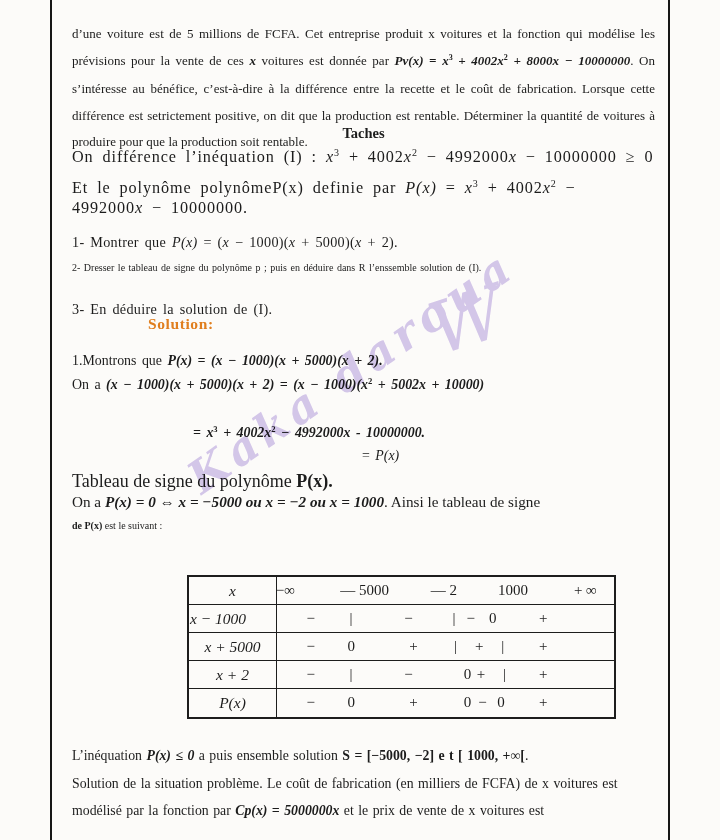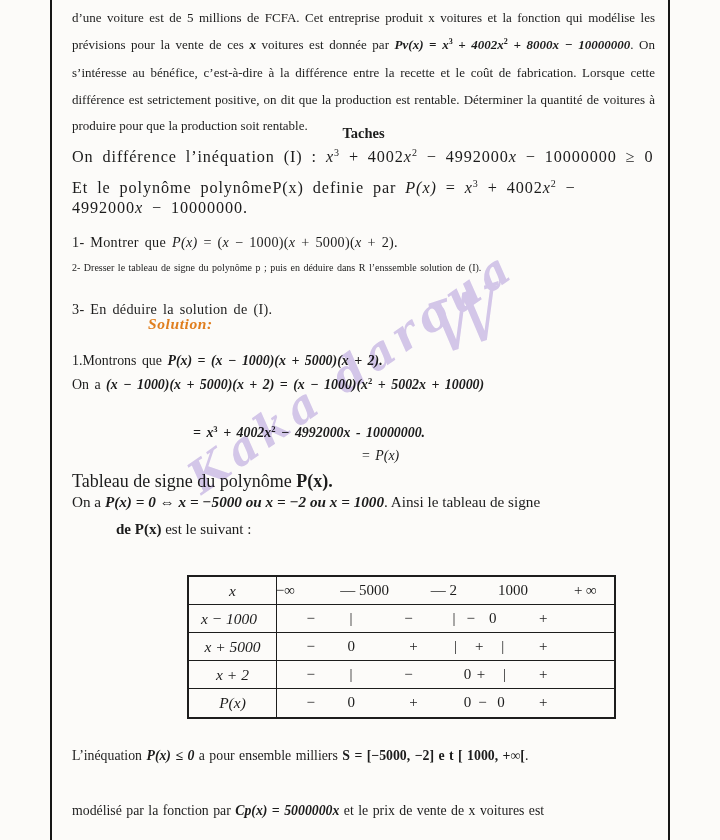--- a/index.html
+++ b/index.html
@@ -13,37 +13,37 @@
   .doc { position:relative; width:720px; height:840px; background:#fcfbf9; }
   .vline { position:absolute; top:0; bottom:0; width:2px; background:#161616; }
   .vline.l { left:50px; }
   .vline.r { left:668px; }
 
   .line { position:absolute; left:72px; white-space:nowrap; line-height:1.25; }
 
   
   .intro {
     width:583px; white-space:normal;
-    text-align:justify; font-size:13px; line-height:26.5px;
+    text-align:justify; font-size:13px; line-height:26.5px;margin-top:16px;
   }
 
   .title { width:583px; text-align:center; font-weight:bold; font-size:14.5px; }
 
   .math { font-size:16.2px; letter-spacing:0.9px; word-spacing:4px; }
   .q    { font-size:14.2px; letter-spacing:0.3px; word-spacing:2px; }
   .q.small { font-size:10px; letter-spacing:0; word-spacing:1px; }
 
   .sol-label {
-    left:148px; color:#e07e1e; font-weight:bold; font-style:italic;
+    left:148px; color:#e07e1e; font-weight:bold; 
     font-size:15.5px; letter-spacing:0.6px;
   }
   .step { font-size:13.9px; word-spacing:2px; }
   .t1 { font-size:18px; }
   .t2 { font-size:15.2px;text-align:right; }
-  .t3 { font-size:15px;margin-left:44px; }
+  .t3 { font-size:10px; }
   .foot { font-size:13.8px; word-spacing:1px; }
 
   
   .r-p {}
   .r-b { font-weight:bold; }
   .r-i { font-style:italic; }
   .r-bi { font-weight:bold; font-style:italic; }
   .r-sup, .r-bsup {
     font-size:0.62em; position:relative; top:-0.55em;
   }
@@ -54,21 +54,21 @@
     position:absolute; left:187px; top:575px; width:429px;
     border:2px solid #1d1d1d; background:transparent;
   }
   .st-row { display:flex; height:28px; border-bottom:1.6px solid #1d1d1d; }
   .st-row:last-child { border-bottom:none; }
   .st-label {
     width:88px; border-right:1.6px solid #1d1d1d;
     display:flex; align-items:center; justify-content:center;
     font-style:italic; font-size:15.5px;
   }
-  .st-label.left { justify-content:flex-start; padding-left:12px; }
+  .st-label.left { justify-content:flex-start; padding-left:1px; }
   .st-vals { flex:1; position:relative; }
   .st-mark {
     position:absolute; top:50%; transform:translate(-50%,-54%);
     font-size:15px;
   }
   .st-mark.hdr { font-size:15px; }
 
   
   .wm {
     position:absolute; left:0; top:0; width:720px; height:840px;
@@ -176,15 +176,16 @@
           <span class="st-mark" style="left: 22%;">0</span>
           <span class="st-mark" style="left: 40.5%;">+</span>
           <span class="st-mark" style="left: 56.5%;">0</span>
           <span class="st-mark" style="left: 61%;">−</span>
           <span class="st-mark" style="left: 66.5%;">0</span>
           <span class="st-mark" style="left: 79%;">+</span>
         </div>
       </div>
     </div>
 
-  <div class="line foot" style="top:747px"><span class="r-p">L’inéquation </span><span class="r-bi">P(x) ≤ 0</span><span class="r-p"> a pour ensemble milliers </span><span class="r-b">S = [−5000, −2]  e t  [ 1000, +∞[</span><span class="r-p">.</span></div>
+  <div class="line foot" style="top:747px"><span class="r-p">L’inéquation </span><span class="r-bi">P(x) ≤ 0</span><span class="r-p"> a puis ensemble solution </span><span class="r-b">S = [−5000, −2]  e t  [ 1000, +∞[</span><span class="r-p">.</span></div>
+  <div class="line foot" style="top:775px"><span class="r-p">Solution de la situation problème. Le coût de fabrication (en milliers de FCFA) de x voitures est</span></div>
   <div class="line foot" style="top:802px"><span class="r-p">modélisé par la fonction par </span><span class="r-bi">Cp(x) = 5000000x</span><span class="r-p"> et le prix de vente de x voitures est</span></div>
 </div>
 
 </body></html>

